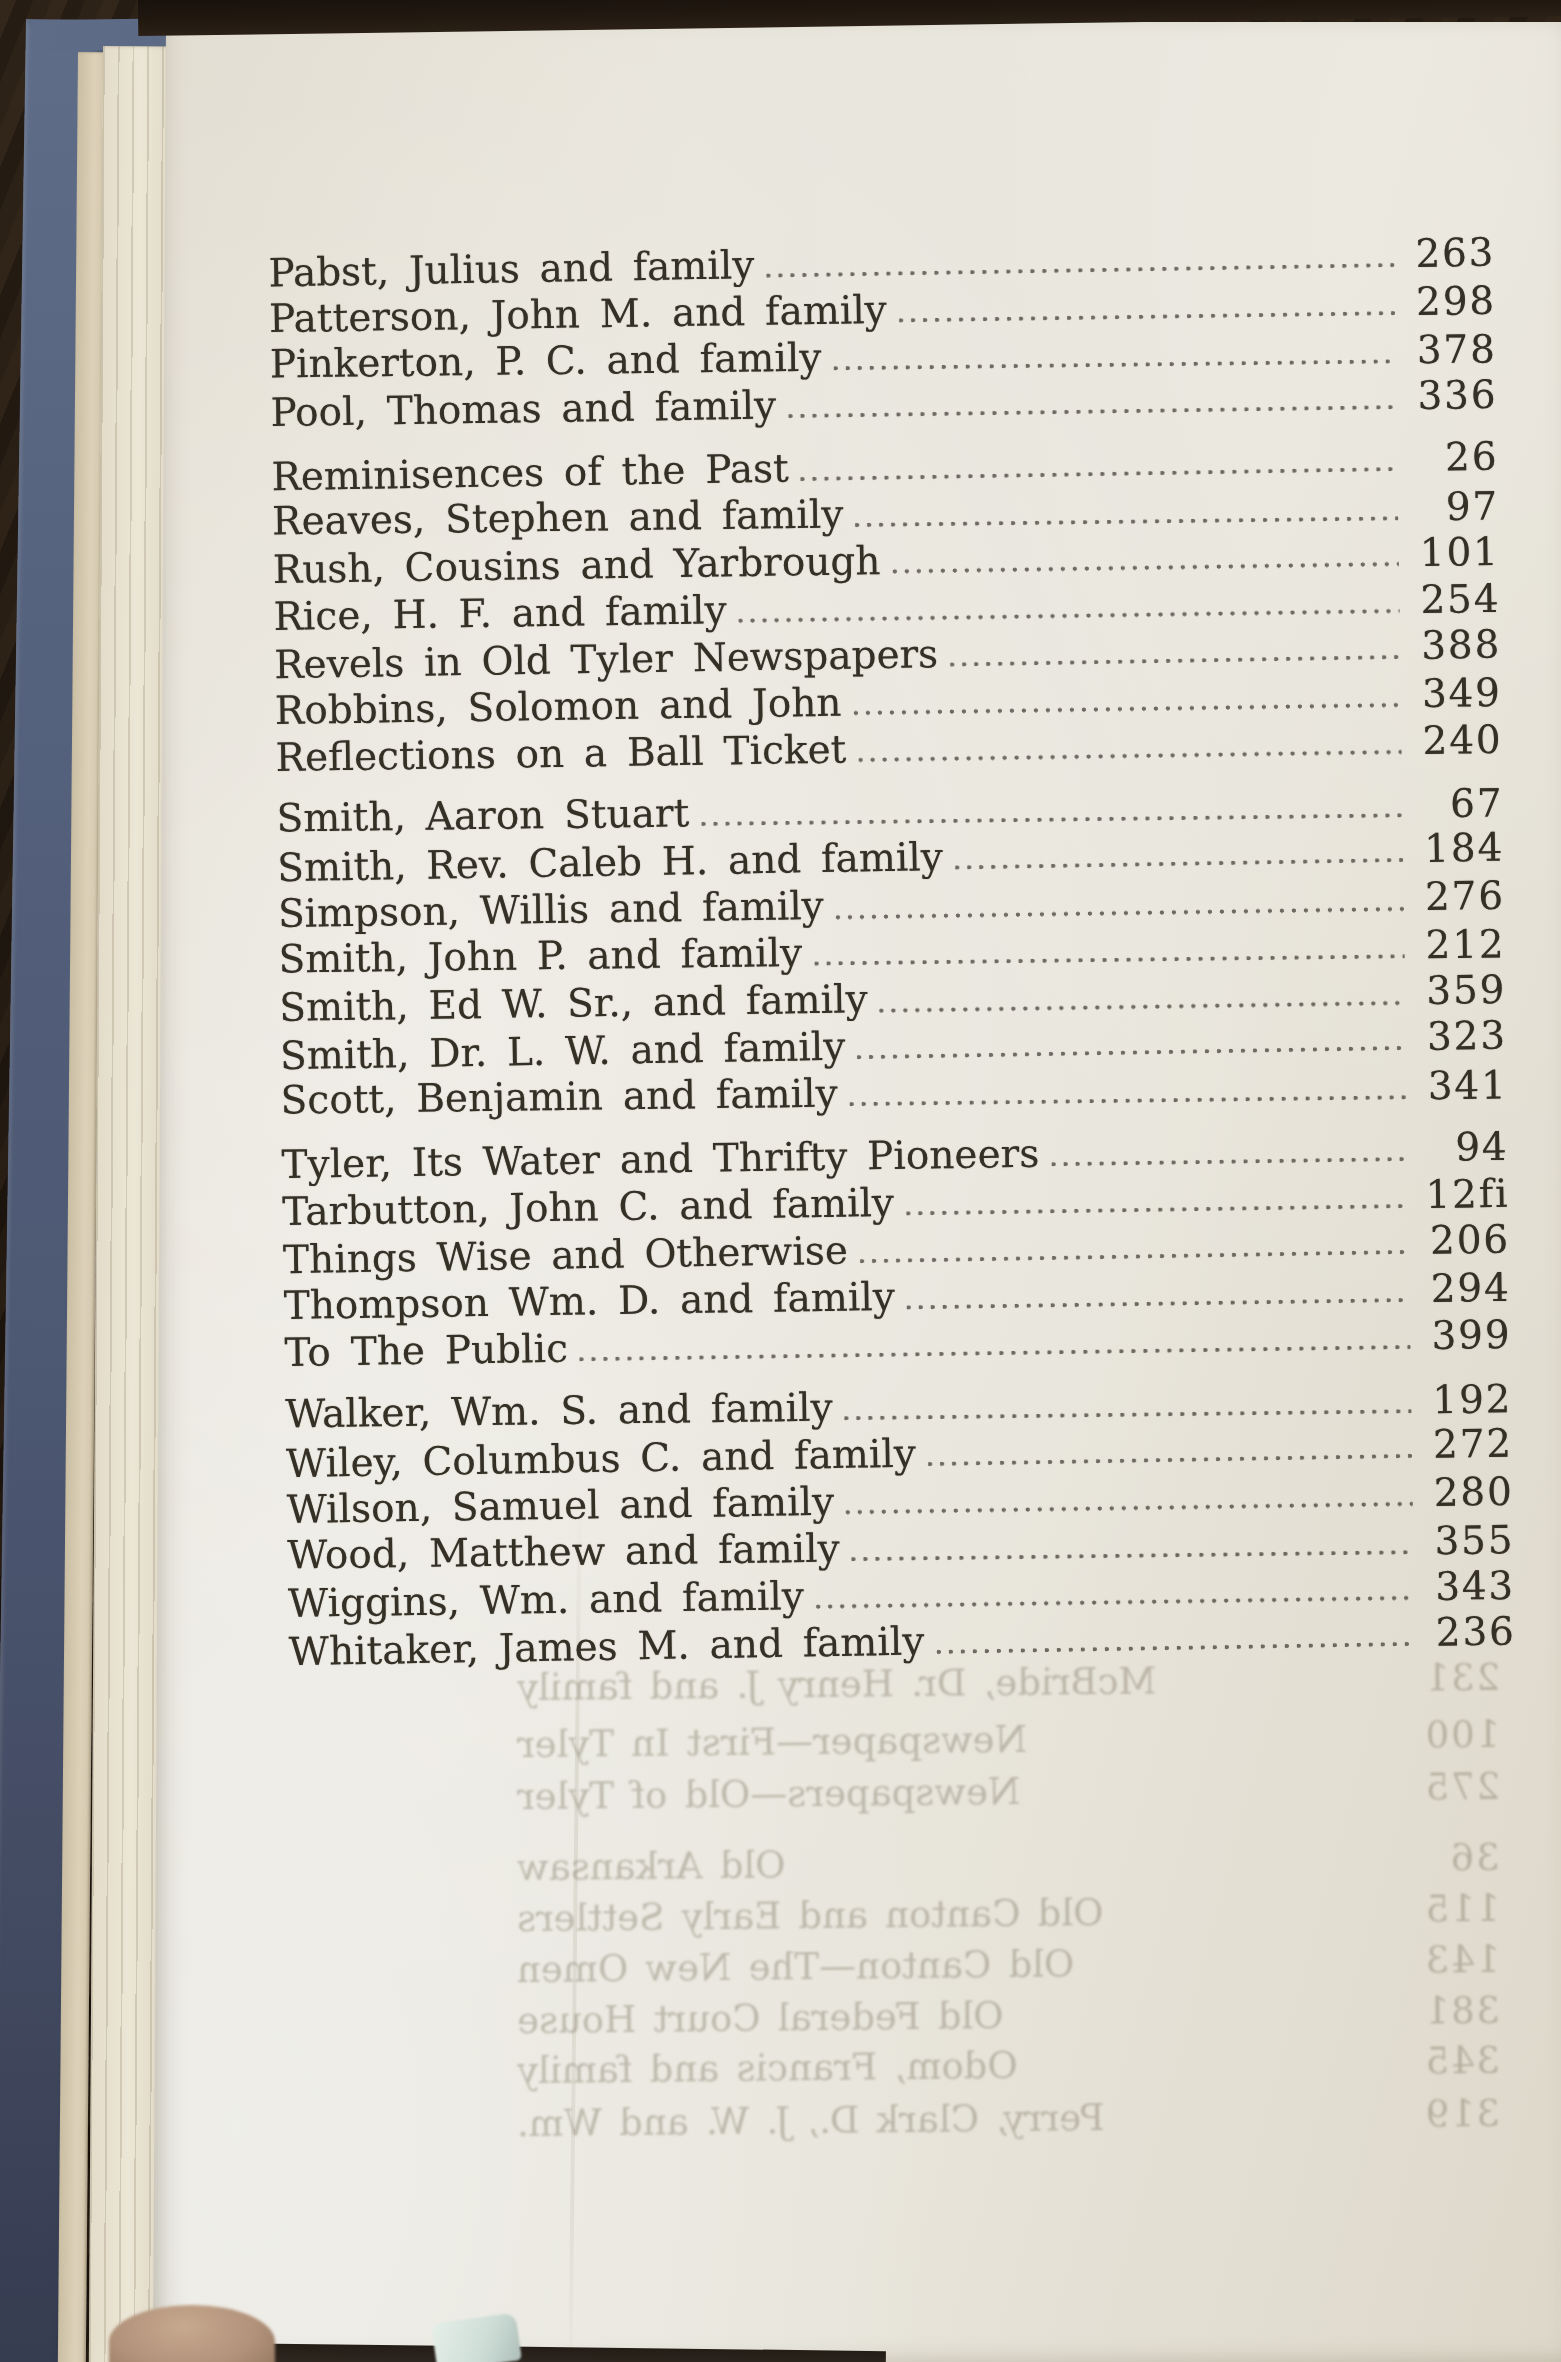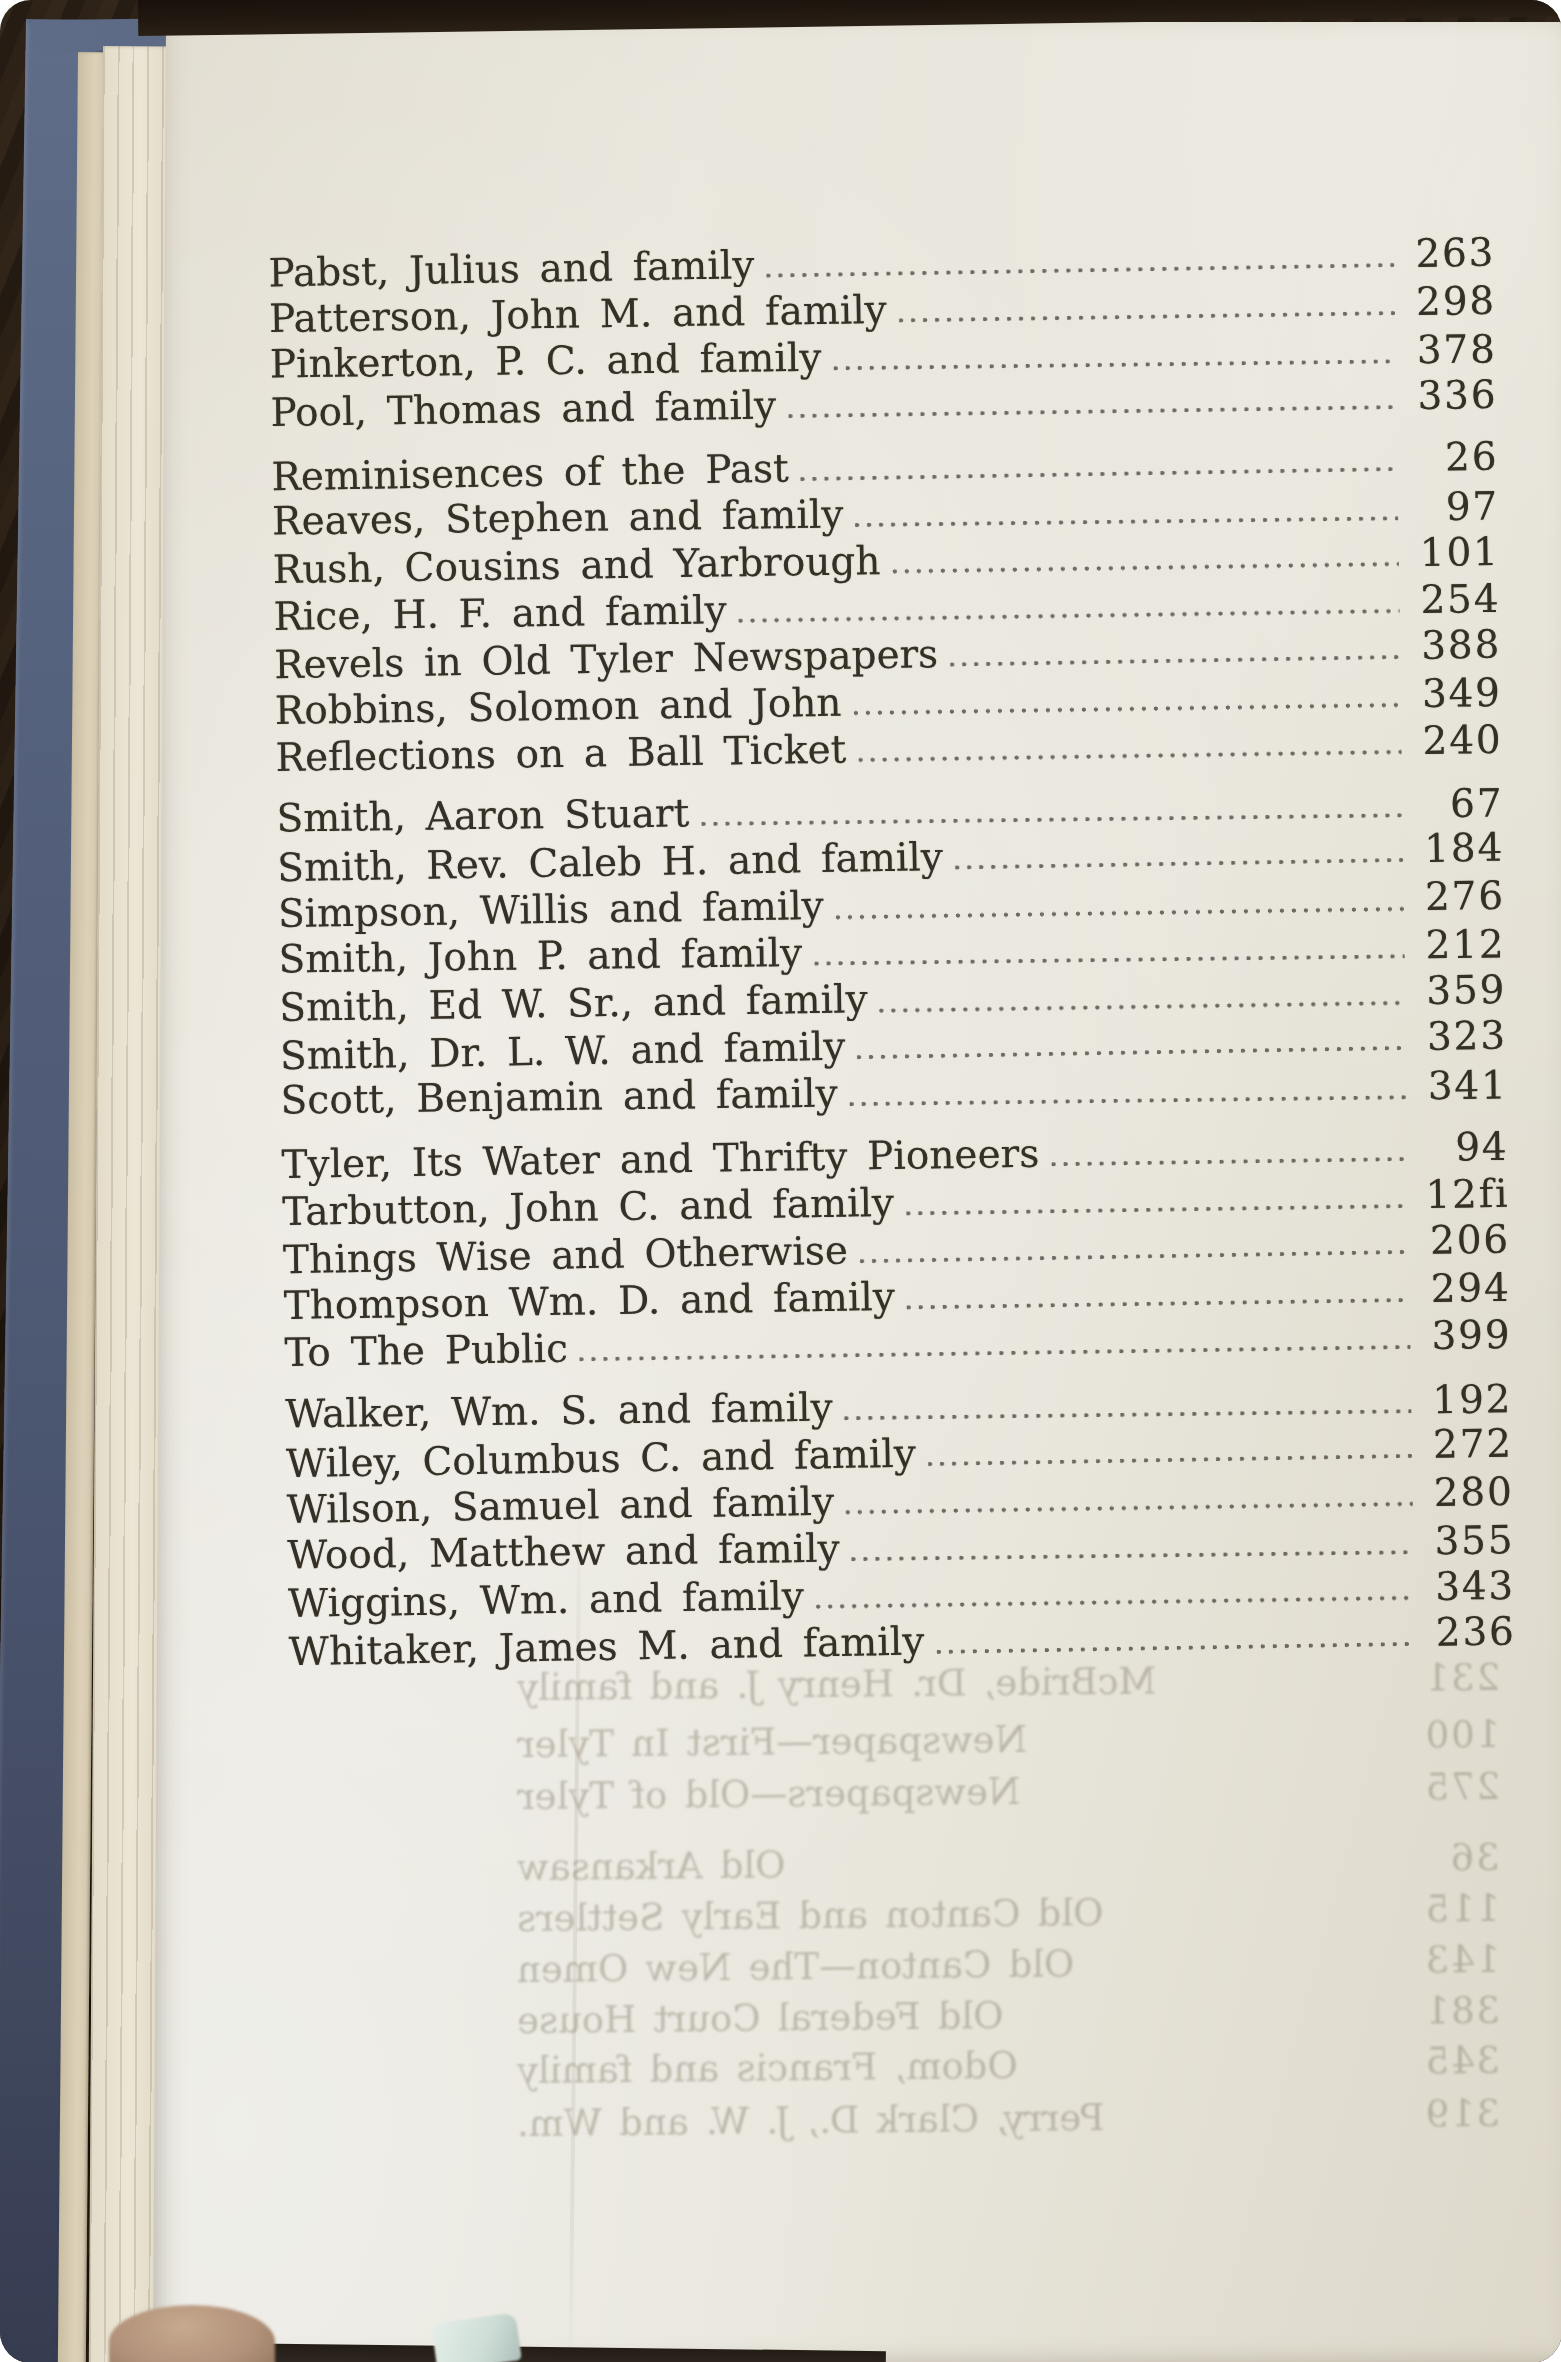--- a/index.html
+++ b/index.html
@@ -1,21 +1,20 @@
 <!DOCTYPE html>
 <html style="font-size:14.8px"><head>
 <meta charset="utf-8">
 <style>
   html,body{margin:0;padding:0;}
   body{width:1562px;height:2363px;overflow:hidden;font-family:"DejaVu Serif", serif;}
   #photo{position:relative;width:1562px;height:2363px;overflow:hidden;
     background:
       repeating-linear-gradient(112deg, rgba(74,54,36,.18) 0 14.8px, rgba(8,5,3,.22) 14.8px 31px, rgba(46,32,20,.12) 31px 48px),
       linear-gradient(170deg,#2e2318 0%, #241b12 35%, #1c140d 70%, #17100b 100%);
-    border-radius: 31px;
   }
   
   .cover-strip{position:absolute;left:26px;top:18.5px;width:79px;height:2400px;
     transform:rotate(0.9deg);transform-origin:top left;
     background:linear-gradient(180deg,#5f6d89 0%,#57647f 22%,#4d5873 55%,#424a61 80%,#343a4e 100%);
     box-shadow:inset -5.5px 0 9.2px rgba(0,0,0,.25), inset 2.8px 0 3.7px rgba(255,255,255,.12);}
   .cover-band{position:absolute;left:31px;top:13px;width:1043px;height:31px;
     transform:rotate(-0.8deg);
     background:linear-gradient(90deg,#5e6c88 0%,#586580 45%,#515d77 100%);}
   .pages-edge-a{position:absolute;left:78px;top:52px;width:28px;height:2363px;

